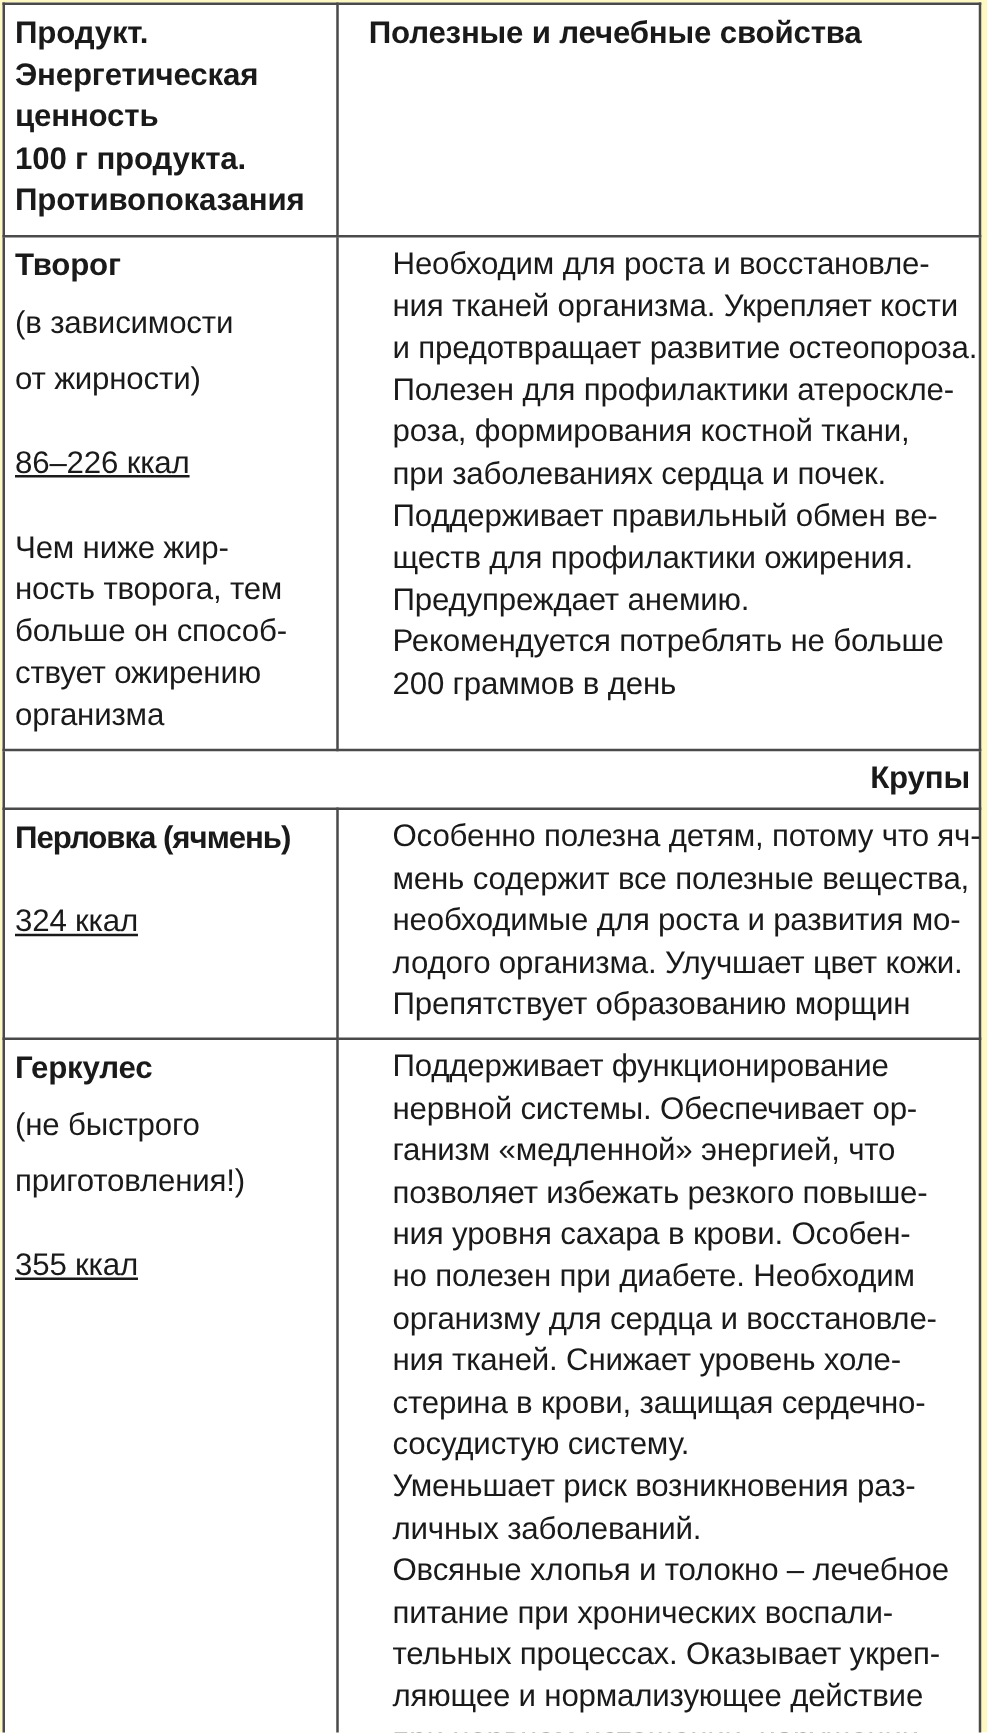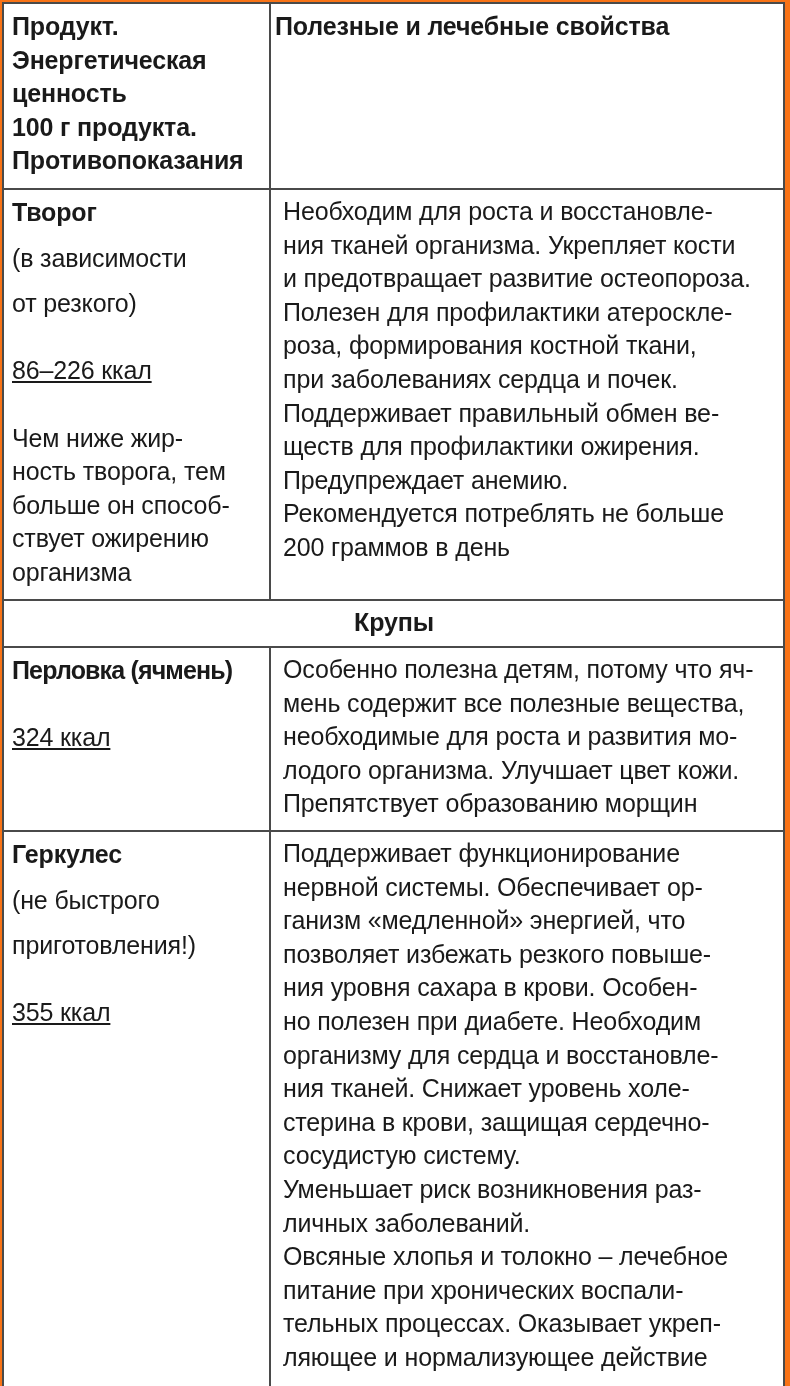--- a/index.html
+++ b/index.html
@@ -14,21 +14,21 @@
     color: #1a1a1a;
     -webkit-font-smoothing: antialiased;
   }
 
   .page {
     position: relative;
     width: 790px;
     height: 1386px;
     box-sizing: border-box;
     padding: 2px 6px 3px 2px;
-    background: #f97316;
+    background: #fef9c3;
   }
 
   table.nutrition-table {
     width: 781px;
     border-collapse: collapse;
     table-layout: fixed;
     background: #fff;
   }
 
   table.nutrition-table,
@@ -47,21 +47,21 @@
     letter-spacing: -0.15px;
   }
 
   
   .header-cell {
     font-weight: bold;
     padding-top: 6px;
     padding-bottom: 10px;
   }
   .header-cell .line { display: block; white-space: pre; }
-  .header-cell.props-head { padding-left: 4px; }
+  .header-cell.props-head { padding-left: 24px; }
 
   
   .product-cell {
     padding-top: 6px;
     border-radius: 31px;
   }
   .product-name {
     display: block;
     font-weight: bold;
     white-space: pre;
@@ -86,25 +86,26 @@
   .fit-wide { letter-spacing: -0.85px; }
 
   
   .props-cell {
     padding-left: 12px;
     padding-right: 6px;
   }
   .props-cell .line {
     display: block;
     white-space: pre;
+    margin-left: 31px;
   }
 
   
   .section-cell {
-    text-align: center;
+    text-align: right;
     font-weight: bold;
     padding-top: 5px;
     padding-bottom: 7px;
   }
 </style>
 </head>
 <body>
 
 <div class="page">
   <table class="nutrition-table">
@@ -124,21 +125,21 @@
         </td>
         <td class="header-cell props-head">
           <span class="line">Полезные и лечебные свойства</span>
         </td>
       </tr>
 
       <tr>
         <td class="product-cell">
           <span class="product-name">Творог</span>
           <span class="product-sub">(в зависимости</span>
-          <span class="product-sub">от резкого)</span>
+          <span class="product-sub">от жирности)</span>
           <span class="spacer-line"></span>
           <span class="product-kcal">86–226 ккал</span>
           <span class="spacer-line"></span>
           <span class="product-note">Чем ниже жир-</span>
           <span class="product-note">ность творога, тем</span>
           <span class="product-note">больше он способ-</span>
           <span class="product-note">ствует ожирению</span>
           <span class="product-note">организма</span>
         </td>
         <td class="props-cell">

